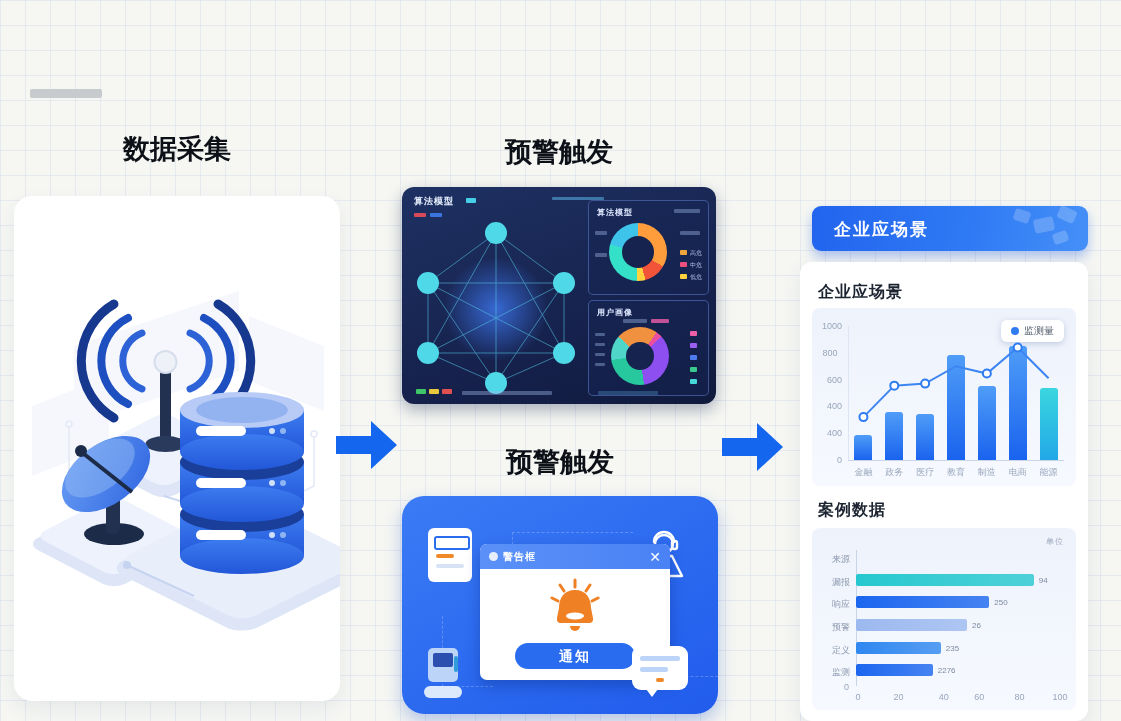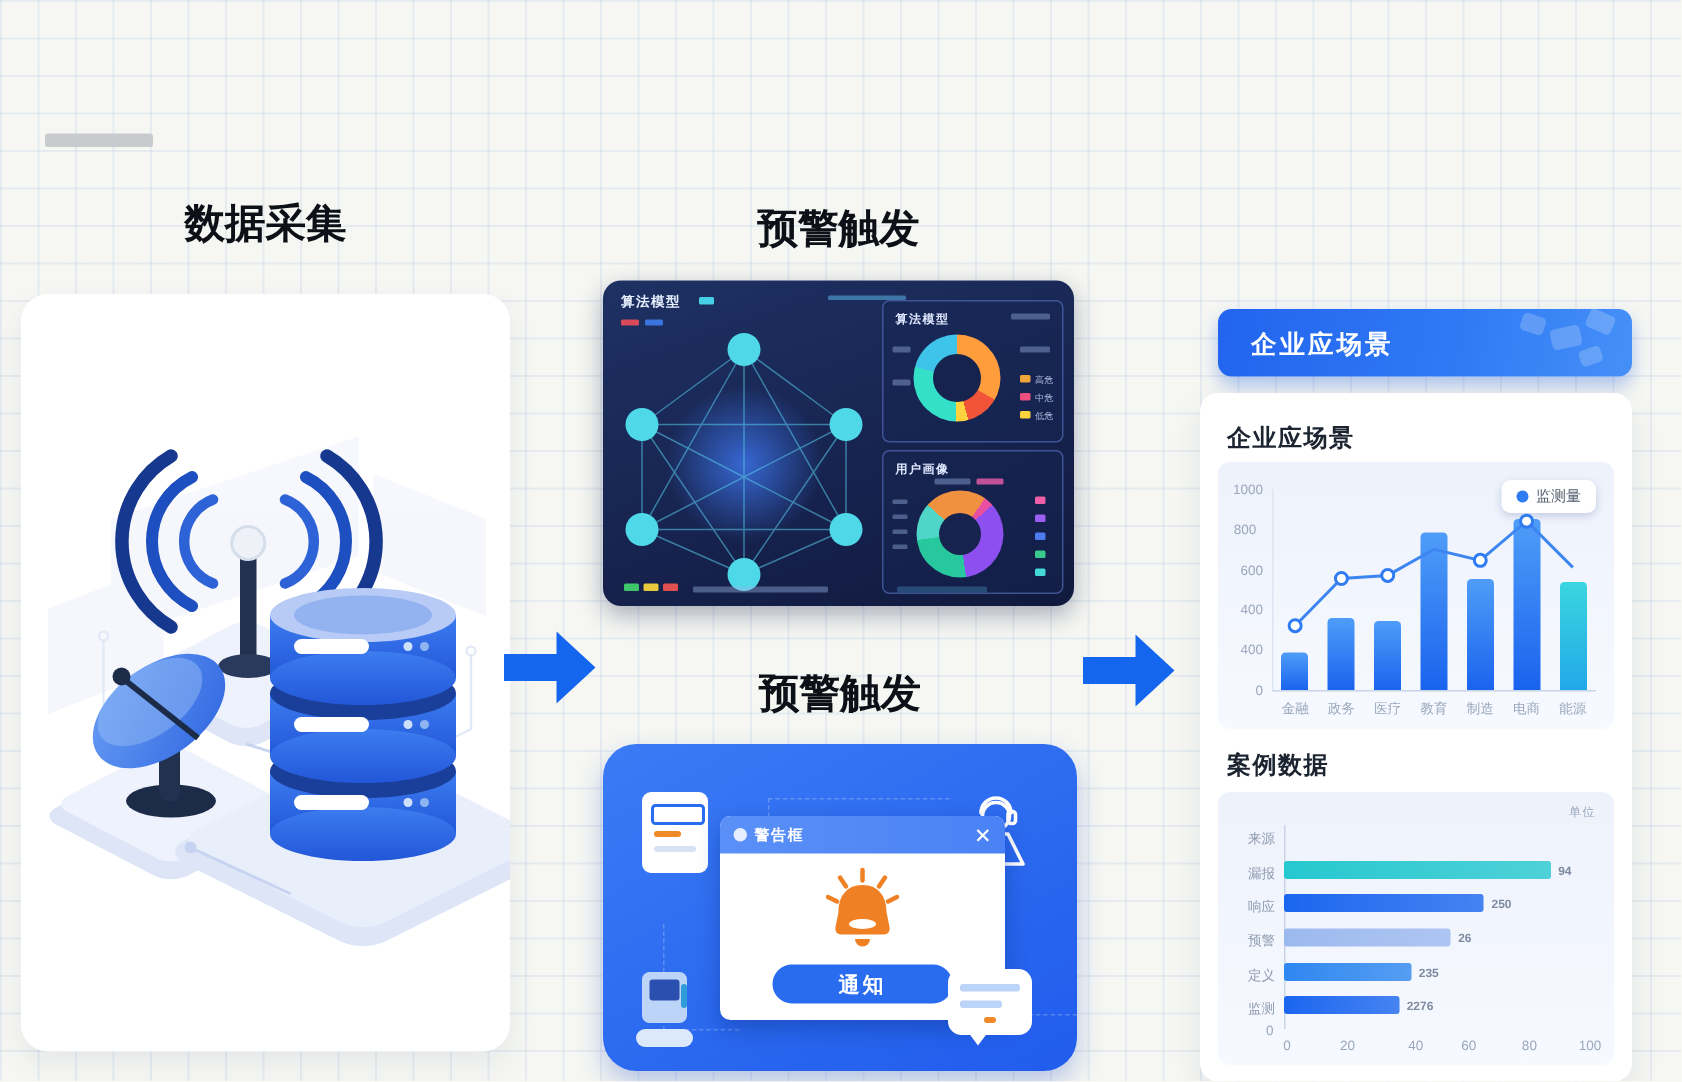--- a/index.html
+++ b/index.html
@@ -73,21 +73,21 @@
   #combo-chart{left:12px;top:46px;width:264px;height:178px;}
   #case-chart{left:12px;top:266px;width:264px;height:182px;}
   .tick{position:absolute;font-size:9px;color:#9aa7bc;}
   .combo-bar{position:absolute;border-radius:3px 3px 0 0;}
   .legend-pill{position:absolute;right:12px;top:12px;background:#ffffff;border-radius:6px;
     box-shadow:0 2px 6px rgba(60,90,150,.25);padding:4px 10px;display:flex;align-items:center;gap:5px;}
   .legend-dot{width:8px;height:8px;border-radius:50%;background:#2f7bf2;}
   .legend-text{font-size:10px;color:#55606e;}
   .hbar{position:absolute;height:12px;border-radius:2px;}
   .hbar-label{position:absolute;font-size:9px;color:#8e9bb0;width:34px;text-align:right;}
-  .hbar-val{position:absolute;font-size:8px;color:#7d8aa0;font-weight:bold;}
+  .hbar-val{position:absolute;font-size:8px;color:#7d8aa0;}
   .unit-label{position:absolute;right:12px;top:8px;font-size:8px;color:#9aa7bc;letter-spacing:1px;}
   svg{display:block;}
 </style>
 </head>
 <body>
 
 <div class="canvas">
 
   <div class="abs title-underline"></div>
 

